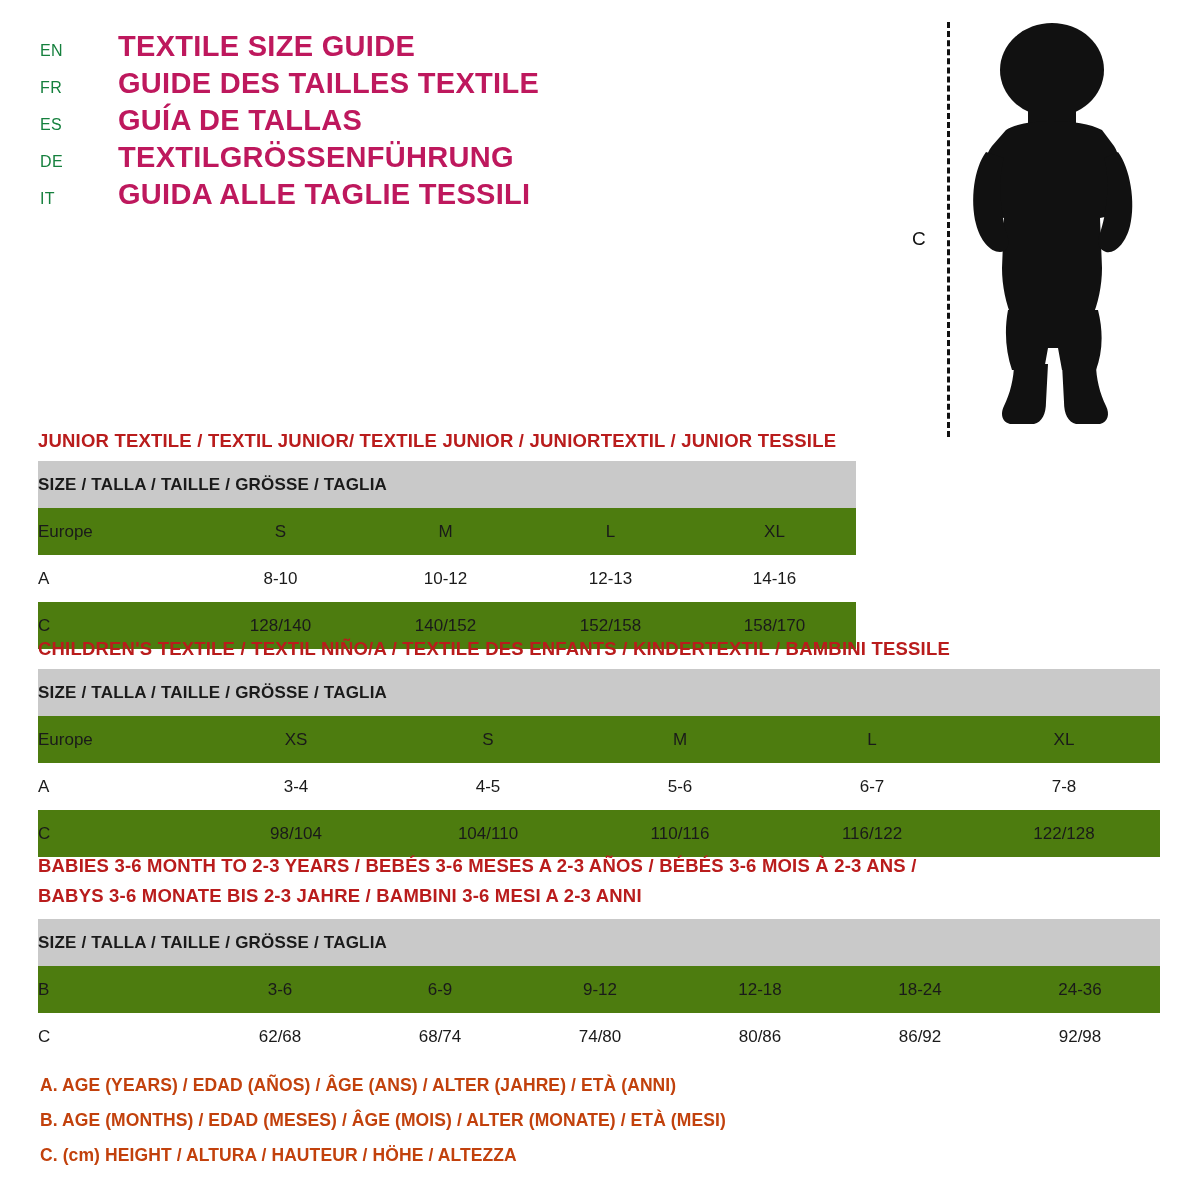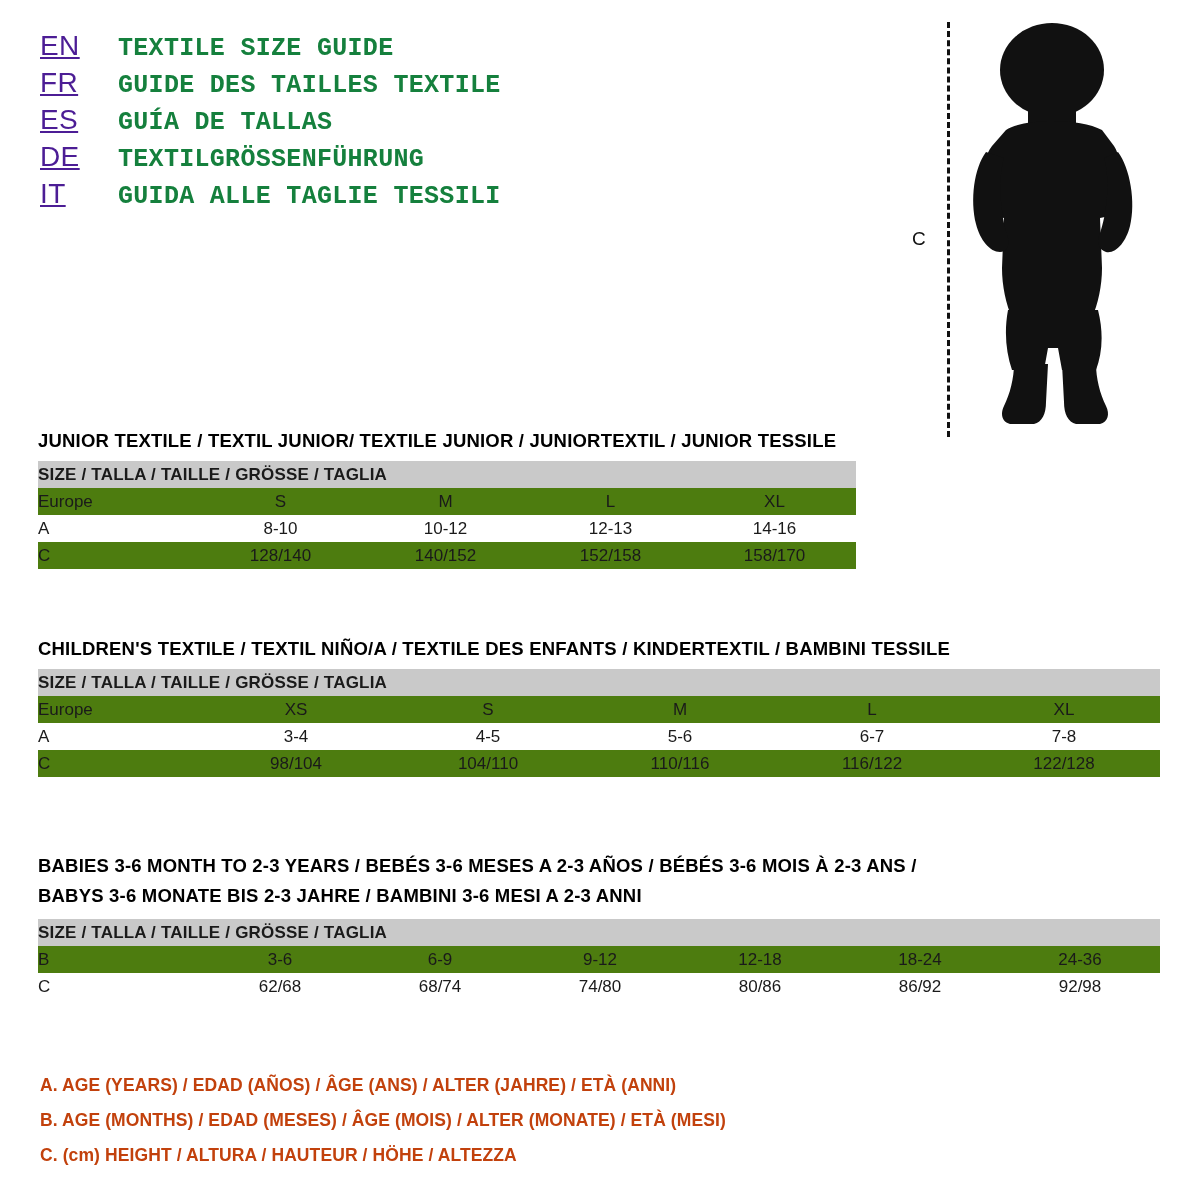--- a/index.html
+++ b/index.html
@@ -23,32 +23,30 @@
     top: 30px;
     width: 700px;
   }
   .hdr-row {
     display: flex;
     align-items: baseline;
     margin-bottom: 4px;
   }
   .hdr-lang {
     width: 78px;
-    font-size: 28px;
+    font-size: 16px;
     letter-spacing: 0.4px;
-    color: #4c1d95;
-    text-decoration: underline;
+    color: #15803d;
   }
   .hdr-text {
-    font-size: 25px;
+    font-size: 29px;
     font-weight: bold;
     letter-spacing: 0.3px;
-    color: #15803d;
+    color: #be185d;
     white-space: nowrap;
-    font-family: Liberation Mono, monospace;
   }
 
   
   .figure-area {
     position: absolute;
     left: 900px;
     top: 10px;
     width: 260px;
     height: 430px;
   }
@@ -75,34 +73,34 @@
 
   
   .section {
     position: absolute;
     left: 38px;
   }
   .section-title {
     font-size: 18.5px;
     font-weight: bold;
     letter-spacing: 0.2px;
-    color: #000000;
+    color: #b91c1c;
     white-space: nowrap;
     margin-bottom: 9px;
   }
   .section-title.two-line {
     line-height: 1.55;
   }
   table.size-table {
     border-collapse: collapse;
     font-size: 17px;
     color: #1a1a1a;
   }
   table.size-table td {
-    height: 27px;
+    height: 47px;
     padding: 0;
     vertical-align: middle;
   }
   .row-head td {
     background: #c9c9c9;
     font-weight: bold;
     font-size: 17px;
     padding-left: 6px;
     letter-spacing: 0.2px;
   }

